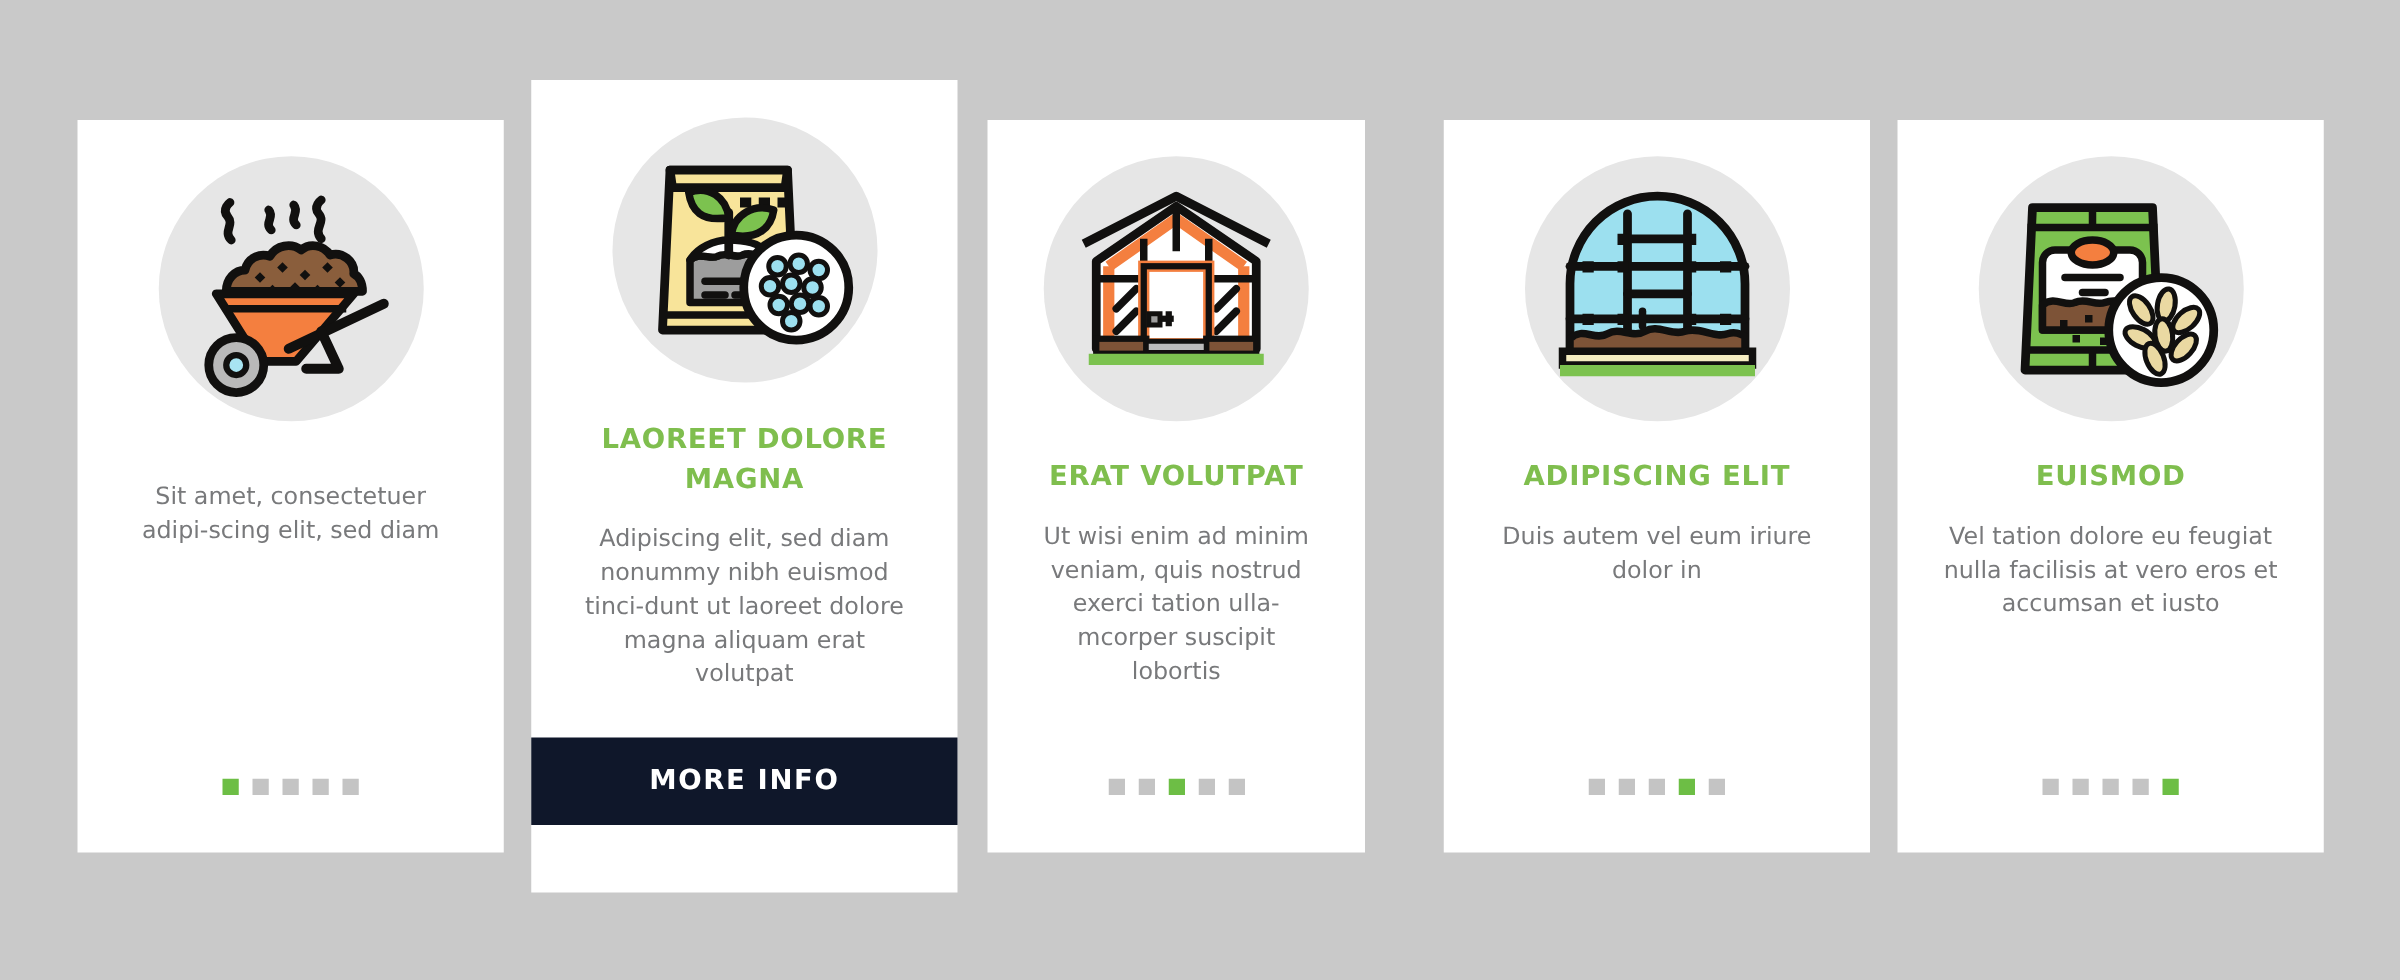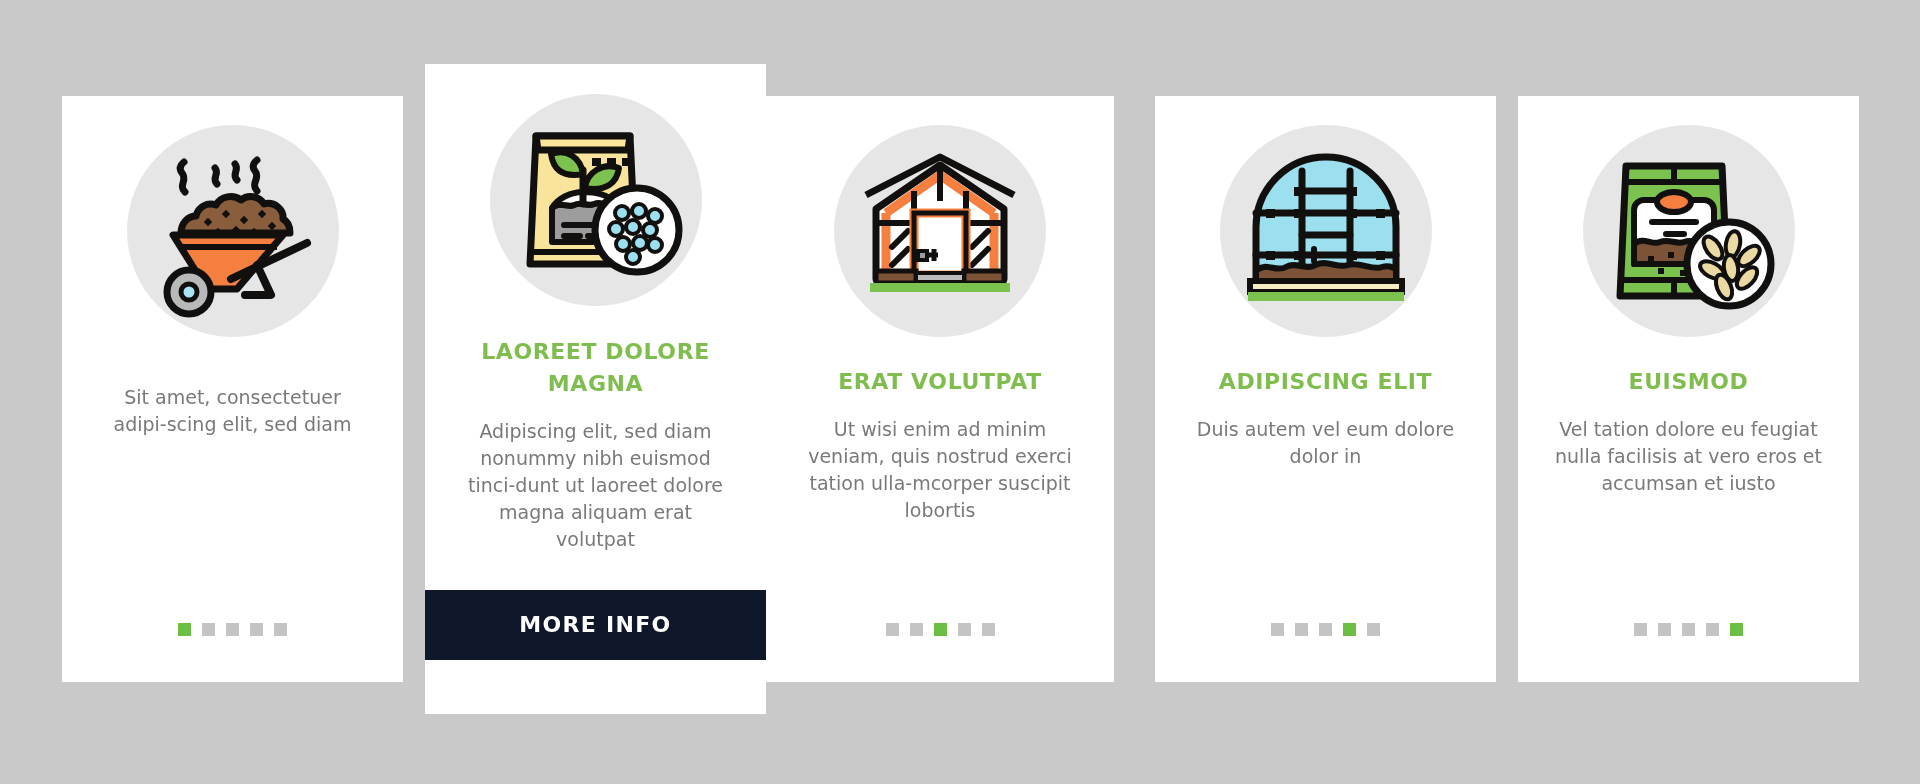--- a/index.html
+++ b/index.html
@@ -23,21 +23,21 @@
     position: absolute;
     background: #ffffff;
     box-sizing: border-box;
     display: flex;
     flex-direction: column;
     align-items: center;
   }
   
   .card.c1 { left: 62px;   top: 96px;  width: 341px; height: 586px; }
   .card.c2 { left: 425px;  top: 64px;  width: 341px; height: 650px; }
-  .card.c3 { left: 766px;  top: 96px;  width: 348px; height: 586px; }
+  .card.c3 { left: 790px;  top: 96px;  width: 302px; height: 586px; }
   .card.c4 { left: 1155px; top: 96px;  width: 341px; height: 586px; }
   .card.c5 { left: 1518px; top: 96px;  width: 341px; height: 586px; }
 
   .icon-wrap {
     width: 100%;
     display: flex;
     justify-content: center;
     align-items: center;
     flex: 0 0 auto;
   }
@@ -300,21 +300,21 @@
           <line x1="68" y1="104" x2="80" y2="104" stroke="#11100f" stroke-width="6" stroke-linecap="round"></line>
           <line x1="74" y1="98" x2="74" y2="110" stroke="#11100f" stroke-width="6" stroke-linecap="round"></line>
 
           <path d="M16 120 c10-10 20 2 30-4 c10-6 20 4 30-2 c10-6 22 4 32 0 c12-4 24 6 34 2 c6-2 10 0 14 2 l0 16 l-140 0 z" fill="#7d5337" stroke="#11100f" stroke-width="6" stroke-linejoin="round"></path>
           <rect x="10" y="130" width="152" height="11" fill="#f6eec2" stroke="#11100f" stroke-width="6"></rect>
           <rect x="8" y="141" width="156" height="9" fill="#7cc24f"></rect>
         </svg>
       </div>
     </div>
     <h3 class="card-title">ADIPISCING ELIT</h3>
-    <p class="card-desc">Duis autem vel eum dolore dolor in</p>
+    <p class="card-desc">Duis autem vel eum iriure dolor in</p>
     <div class="spacer"></div>
     <div class="dots">
       <span class="dot"></span>
       <span class="dot"></span>
       <span class="dot"></span>
       <span class="dot active"></span>
       <span class="dot"></span>
     </div>
   </div>
 

